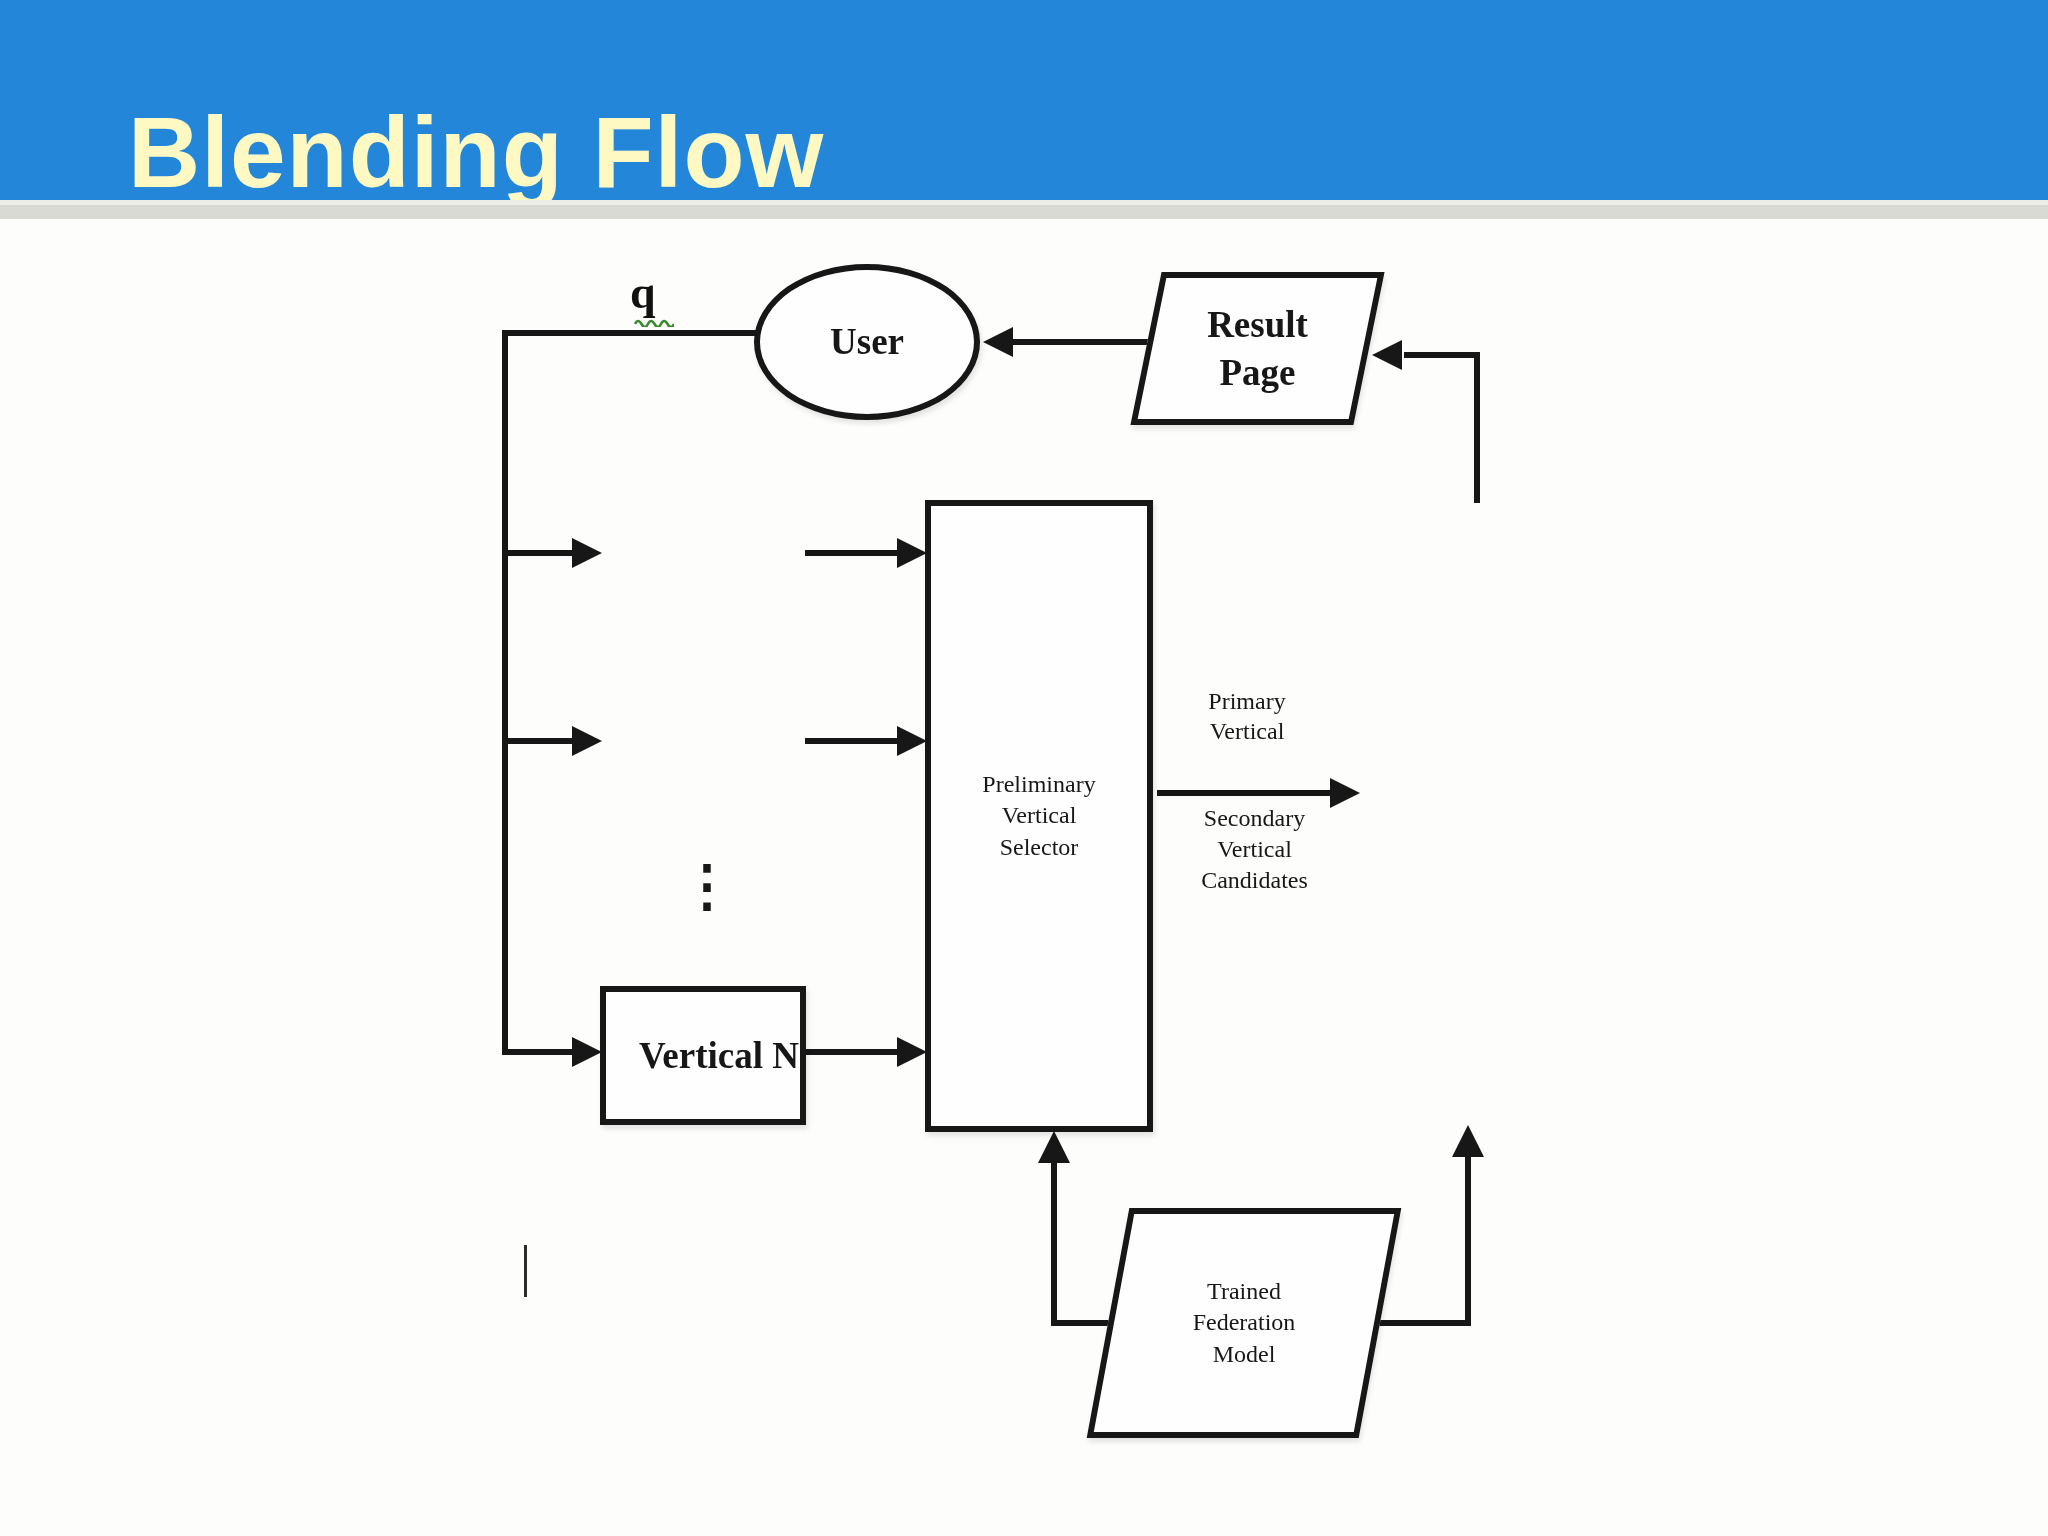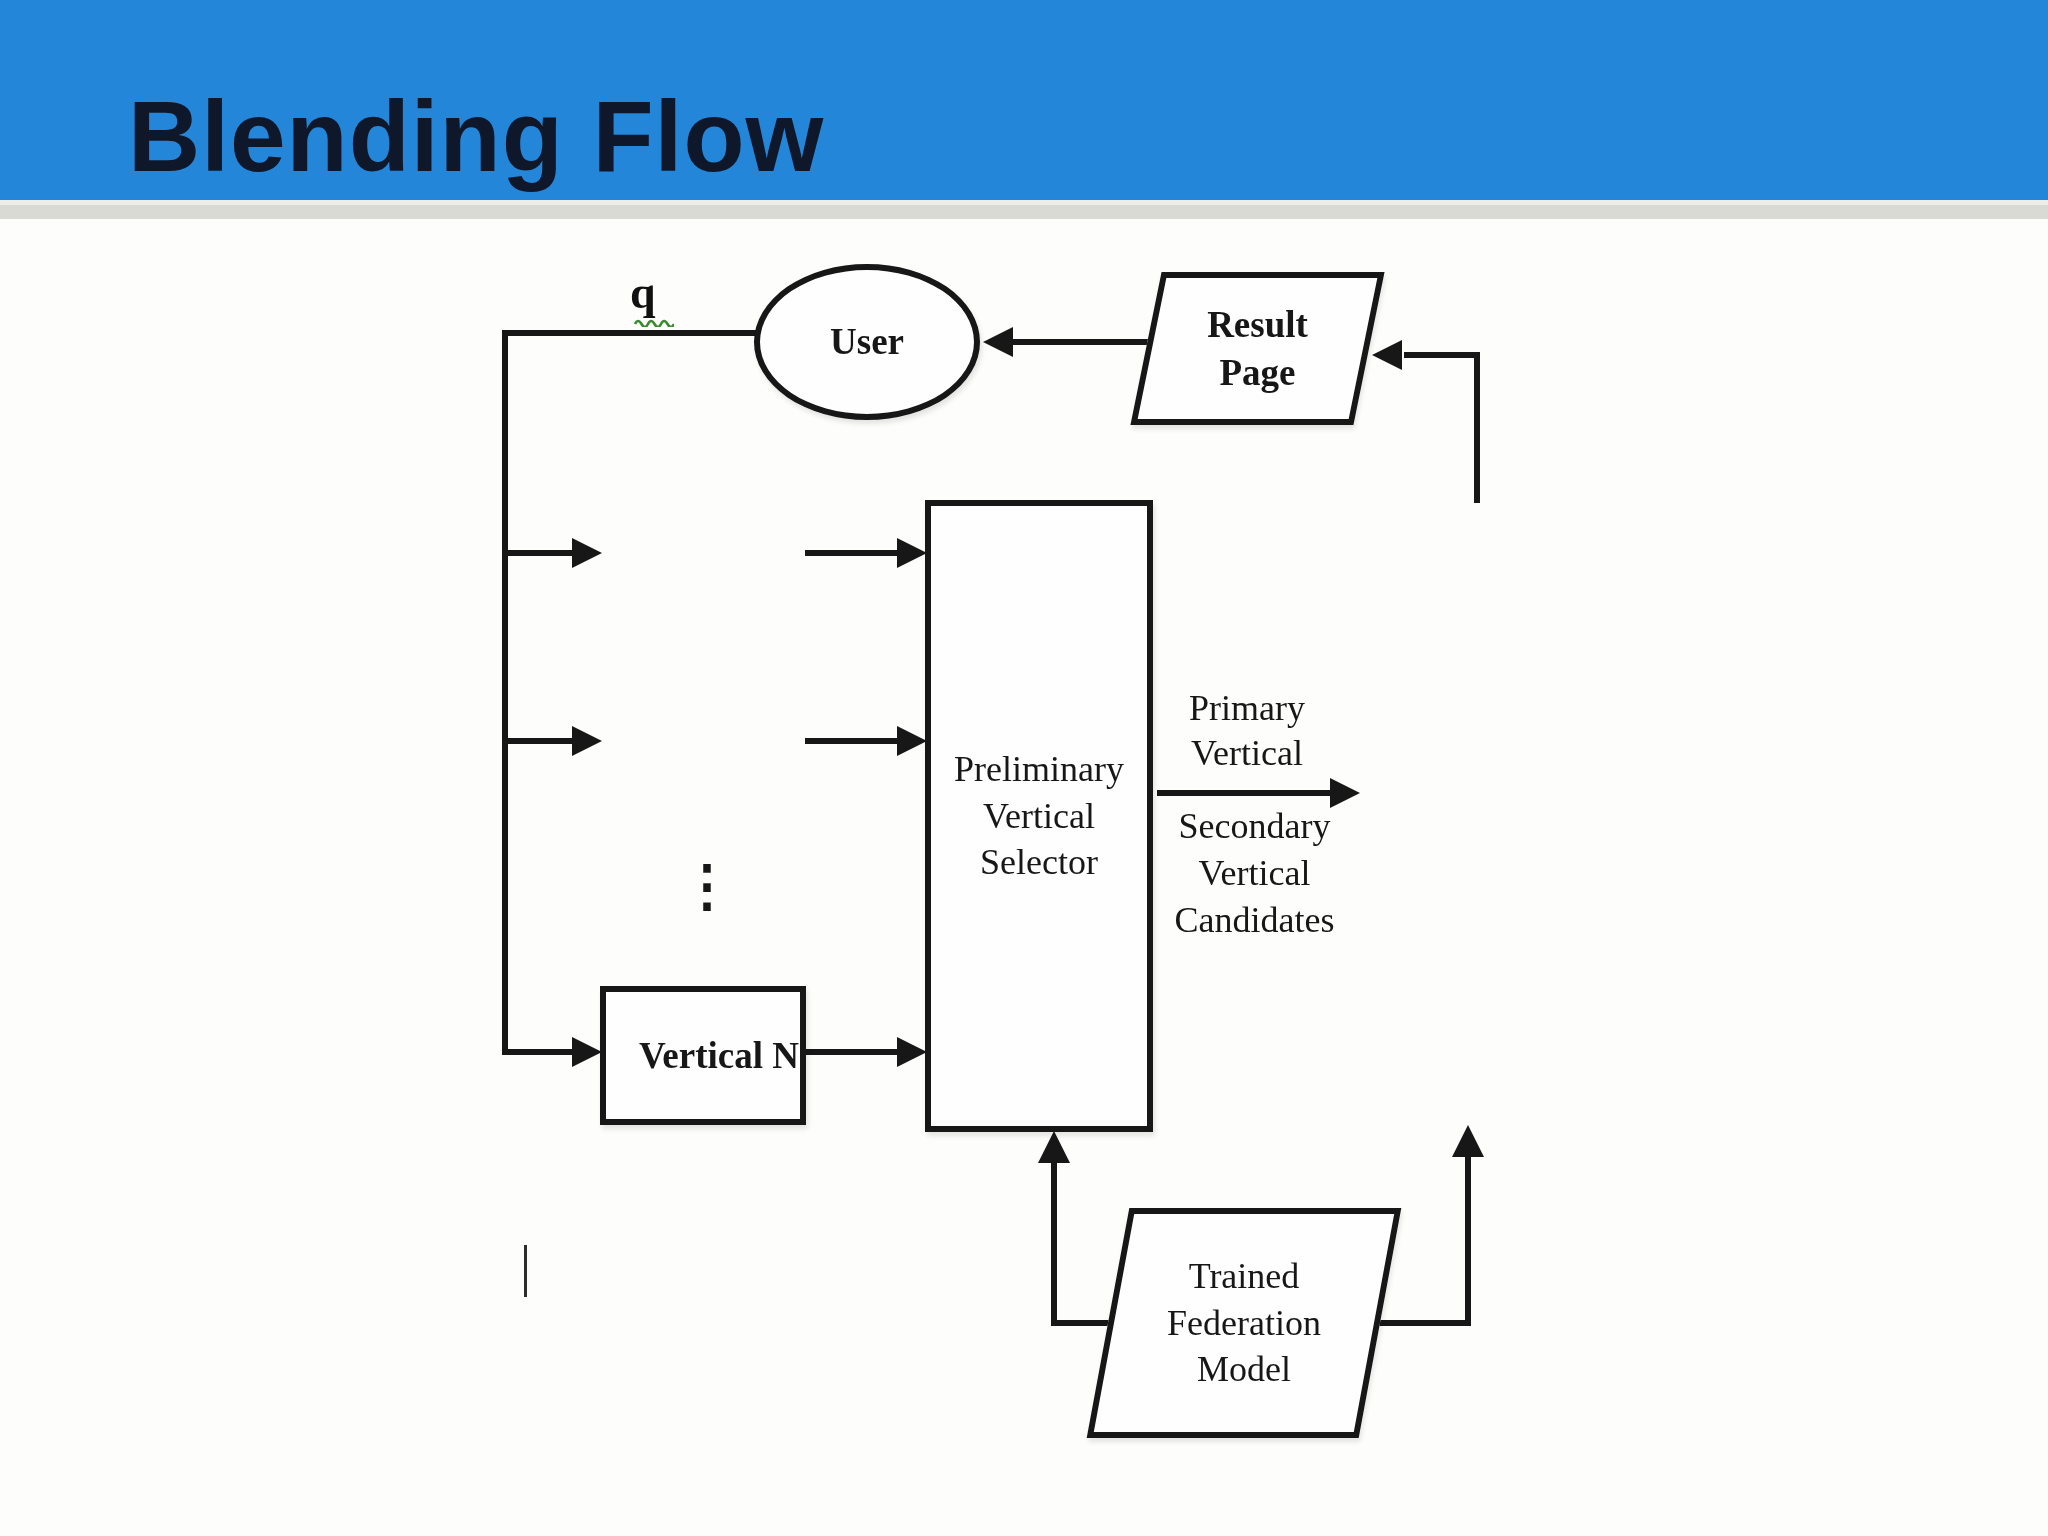--- a/index.html
+++ b/index.html
@@ -7,22 +7,22 @@
   .stage {
     position:relative; width:2048px; height:1536px; overflow:hidden;
     background:#fdfdfc; font-family:"Liberation Serif","DejaVu Serif",serif; color:#171717;
   }
   
   .titlebar {
     position:absolute; left:0; top:0; width:2048px; height:200px;
     background:#2486d8; display:flex; align-items:flex-end;
   }
   .titlebar h1 {
-    margin:0 0 16px 128px; font-family:"Liberation Sans","DejaVu Sans",sans-serif;
-    font-weight:bold; font-size:100px; line-height:0.95; color:#0f172a; letter-spacing:1px;
+    margin:0 0 0 128px; font-family:"Liberation Sans","DejaVu Sans",sans-serif;
+    font-weight:bold; font-size:100px; line-height:0.95; color:#fef9c3; letter-spacing:1px;
   }
   .strip-light { position:absolute; left:0; top:200px; width:2048px; height:5px; background:#edeee9; }
   .strip-gray  { position:absolute; left:0; top:205px; width:2048px; height:14px; background:#d9dad4; }
 
   
   .ln { position:absolute; background:#171717; }
   .ah { position:absolute; width:0; height:0; }
   .ah-r { border-top:15px solid transparent; border-bottom:15px solid transparent; border-left:30px solid #171717; }
   .ah-l { border-top:15px solid transparent; border-bottom:15px solid transparent; border-right:30px solid #171717; }
   .ah-u { border-left:16px solid transparent; border-right:16px solid transparent; border-bottom:32px solid #171717; }
@@ -30,21 +30,21 @@
   .shape {
     position:absolute; border:6px solid #171717; background:#fefefe; box-sizing:border-box;
     display:flex; align-items:center; justify-content:center; text-align:center;
     box-shadow:2px 4px 5px rgba(0,0,0,0.10);
   }
   .ellipse { border-radius:50%; }
   .para { }
   .para .inner { width:100%; height:100%; display:flex; align-items:center; justify-content:center; text-align:center; }
 
   .t-bold  { font-weight:bold; font-size:37px; line-height:1.28; white-space:pre-line; }
-  .t-reg   { font-weight:normal; font-size:36px; line-height:1.3; white-space:pre-line; }
+  .t-reg   { font-weight:normal; font-size:24px; line-height:1.3; white-space:pre-line; }
 
   .freelabel { position:absolute; text-align:center; white-space:pre-line; }
 
   .q-label { position:absolute; left:630px; top:266px; font-size:46px; font-weight:bold; color:#111; }
   .squiggle { position:absolute; left:634px; top:317px; width:40px; height:10px; }
 
   .dots { position:absolute; left:676px; top:858px; width:62px; text-align:center;
           font-size:56px; font-weight:bold; color:#171717; line-height:1; }
 
   .caret { position:absolute; left:524px; top:1245px; width:3px; height:52px; background:#2c2c2c; }

